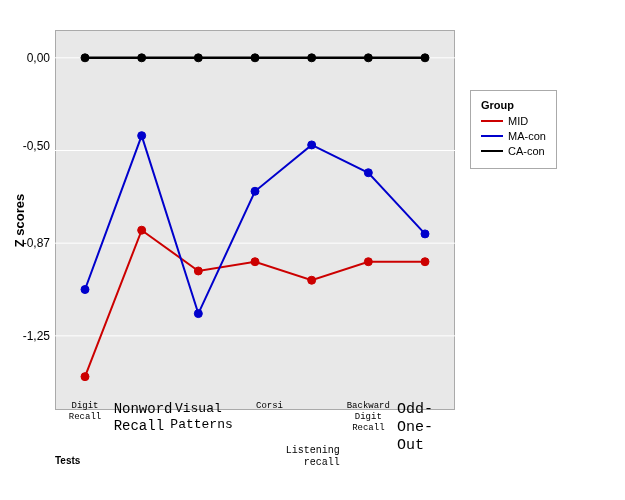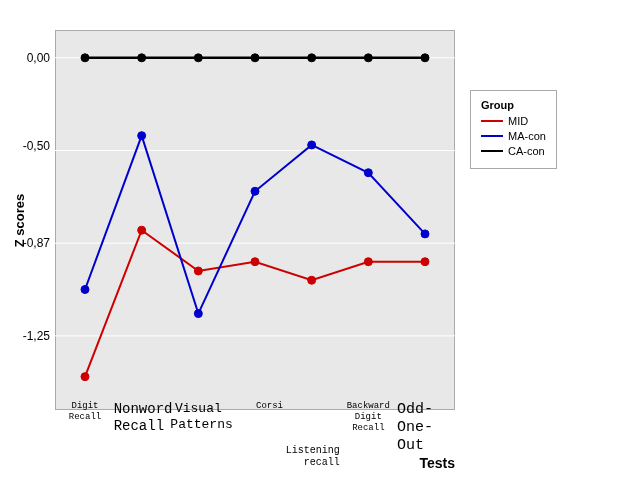--- a/index.html
+++ b/index.html
@@ -40,22 +40,22 @@
       transform: rotate(-90deg);
       white-space: nowrap;
       font-size: 13px;
       font-weight: bold;
     }
     .x-axis-label {
       position: absolute;
       left: 55px;
       top: 455px;
       width: 400px;
-      text-align: right;
-      font-size: 14px;
+      text-align: left;
+      font-size: 10px;
       font-weight: bold;
     }
     .y-tick-labels {
       position: absolute;
       left: 20px;
       top: 30px;
       width: 35px;
       height: 380px;
     }
     .y-tick-label {

